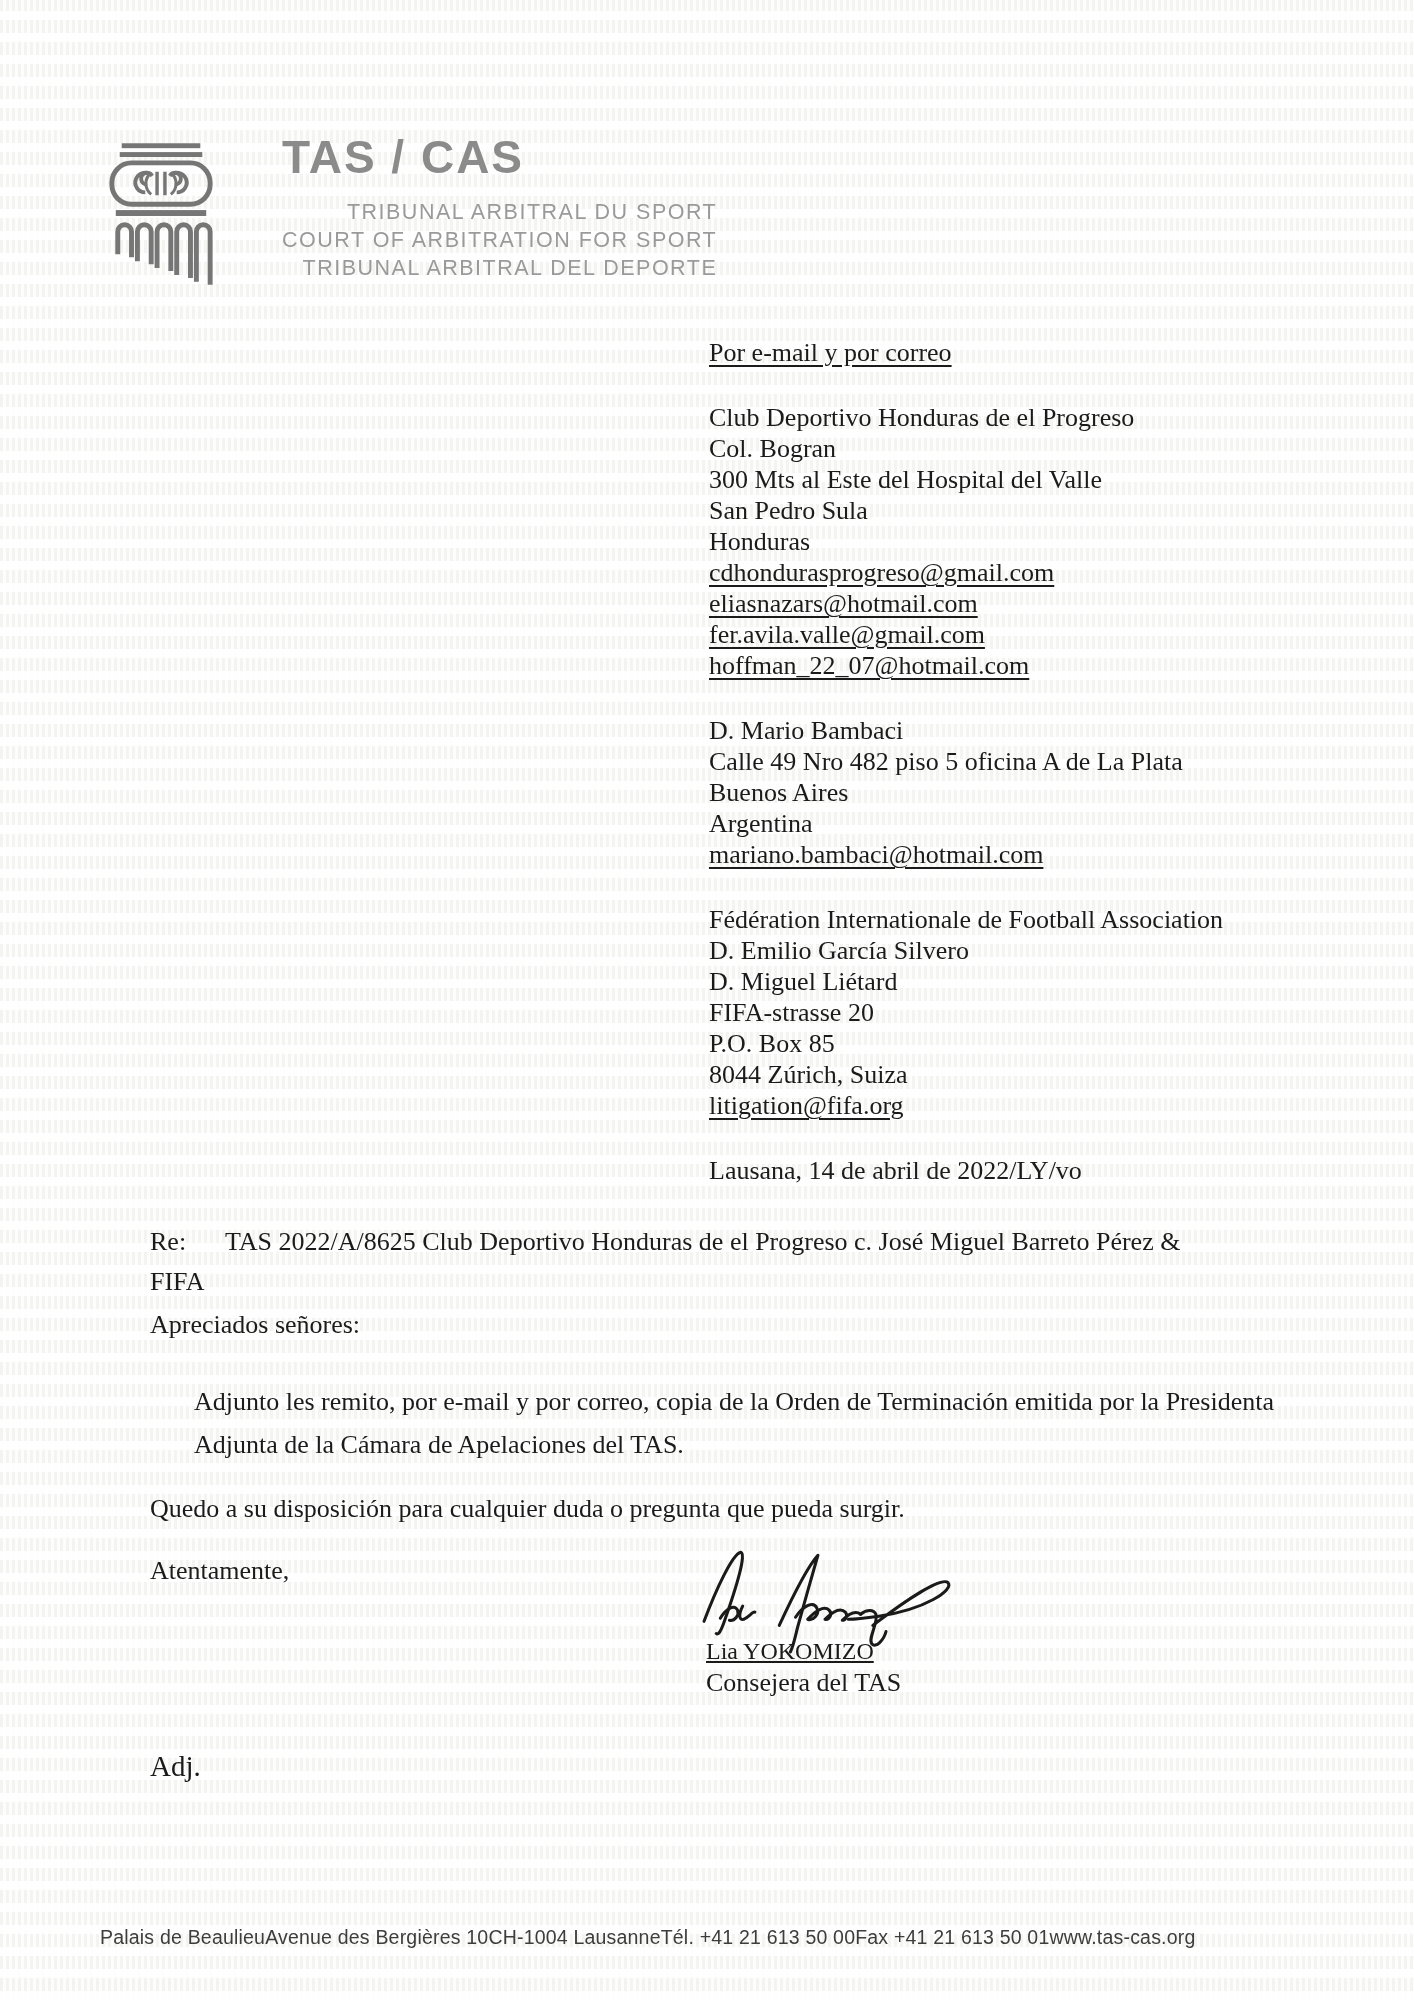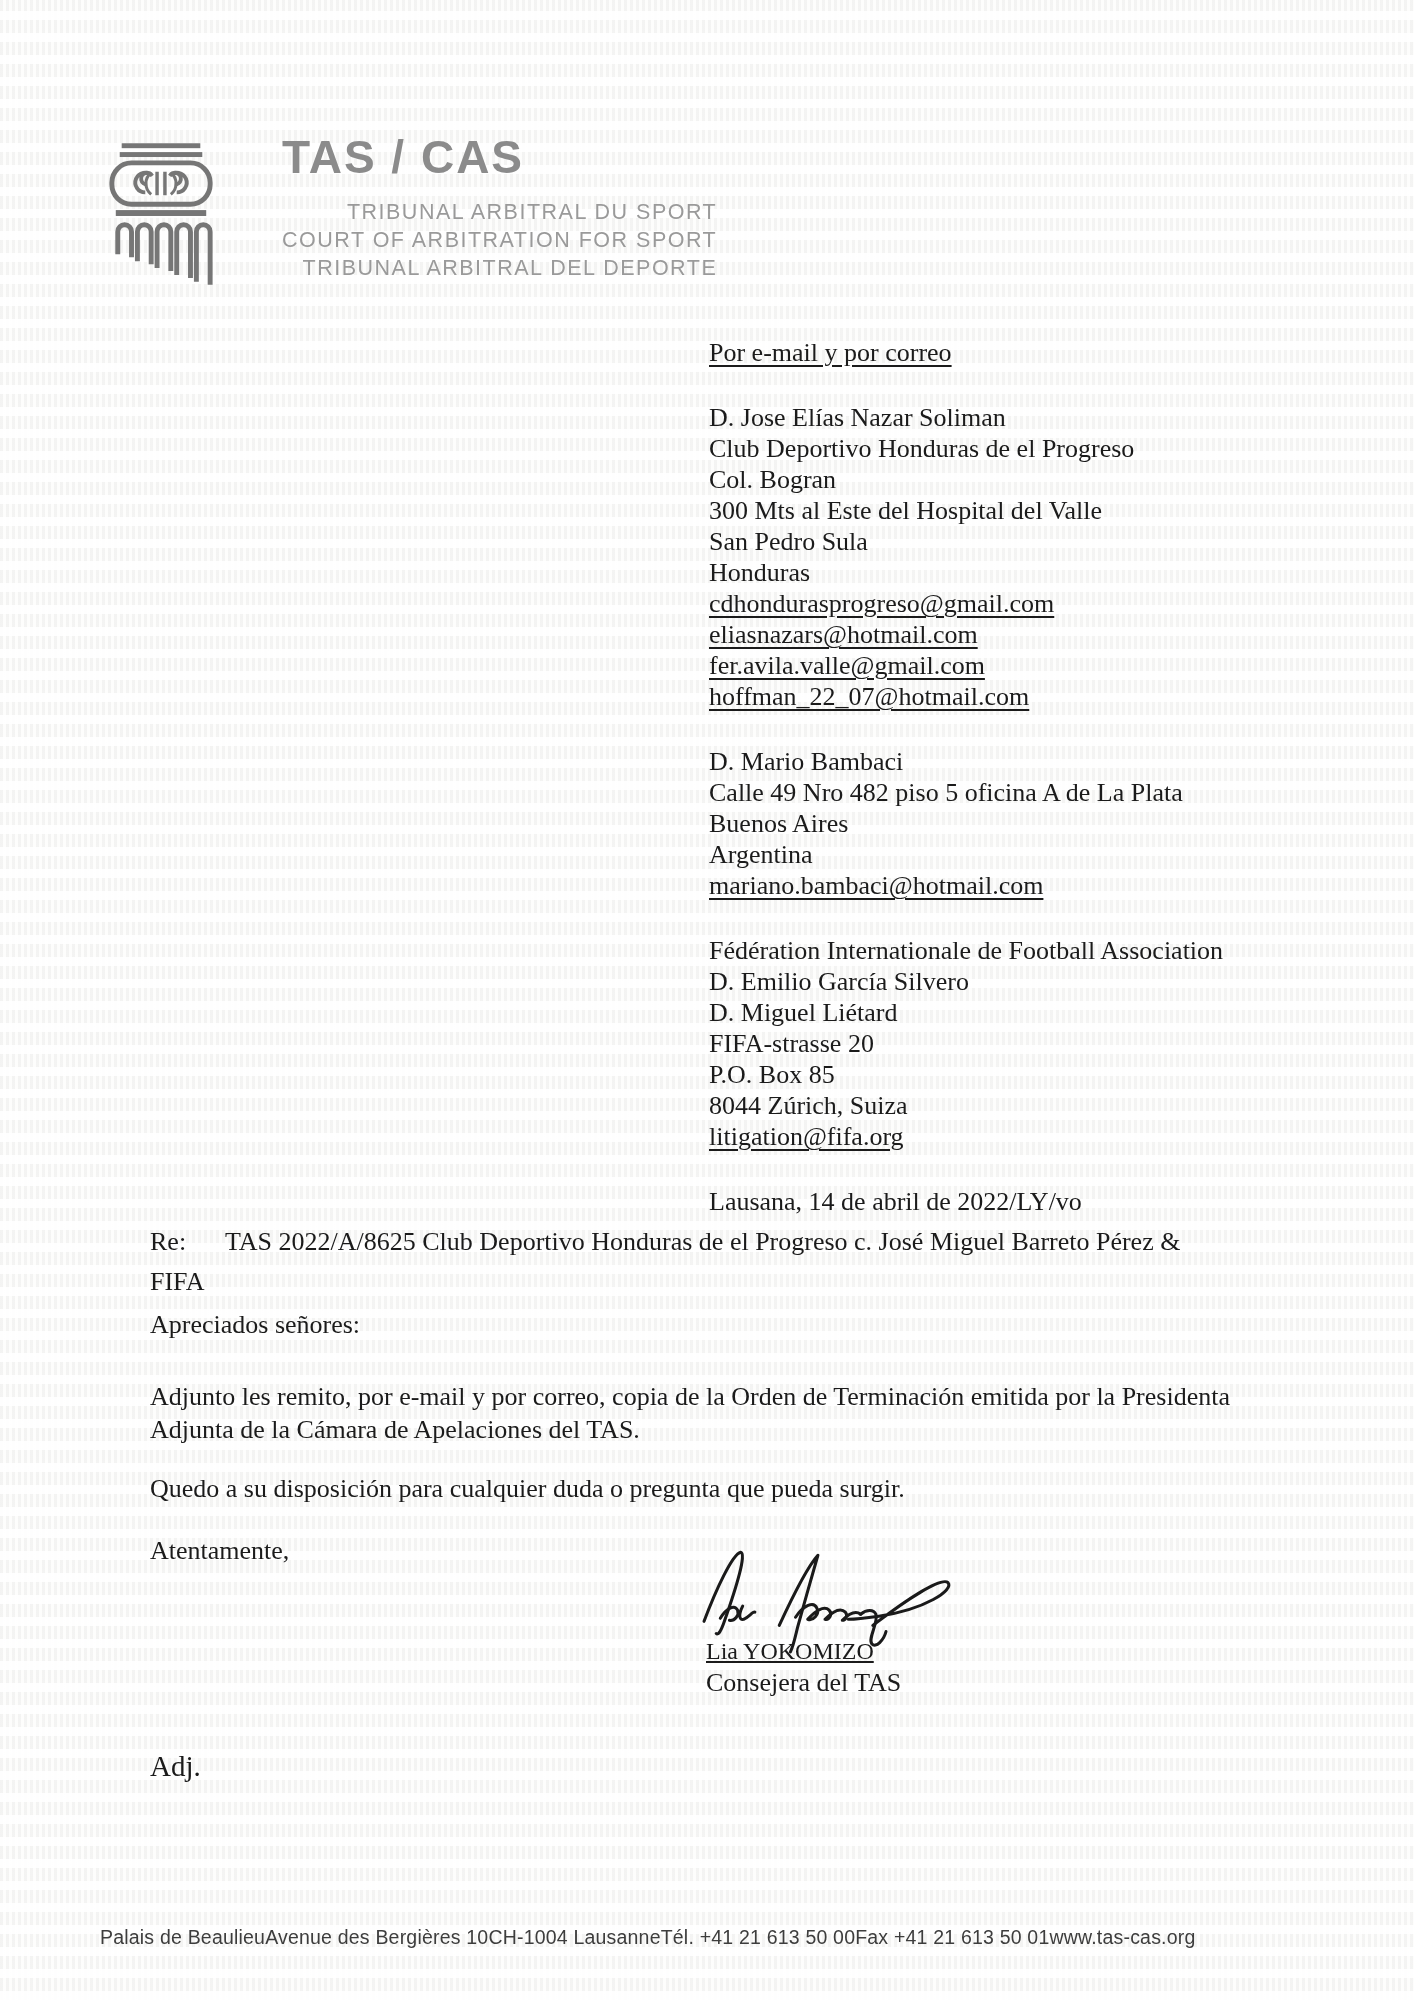--- a/index.html
+++ b/index.html
@@ -30,21 +30,21 @@
   .address-col { position:absolute; left:709px; top:337px; width:620px; font-size:26px; line-height:31px; }
   .addr-gap { height:34px; }
   .addr-line, .delivery, .dateline { white-space:nowrap; }
   .uline { text-decoration:underline; text-decoration-thickness:2px; text-underline-offset:4px; }
 
   
   .body-col { position:absolute; left:150px; top:1222px; width:1165px; font-size:26px; }
   .subject { font-weight:normal; line-height:40px; }
   .subject-label { display:inline-block; width:75px; }
   .salutation { margin-top:8px; line-height:30px; }
-  .para1 { margin-top:40px; line-height:33px; }
+  .para1 { margin-top:40px; line-height:43px;margin-left:44px; }
   .para2 { margin-top:28px; line-height:30px; }
   .closing { margin-top:32px; line-height:30px; }
 
   
   .sig-svg { position:absolute; left:690px; top:1540px; width:268px; height:122px; }
   .sig-name { position:absolute; left:706px; top:1636px; font-size:24px; line-height:31px;text-decoration:underline; }
   .sig-title { position:absolute; left:706px; top:1667px; font-size:26px; line-height:31px; }
 
   .enclosure { position:absolute; left:150px; top:1750px; font-size:29px; }
 
@@ -88,21 +88,20 @@
       <div>COURT OF ARBITRATION FOR SPORT</div>
       <div>TRIBUNAL ARBITRAL DEL DEPORTE</div>
     </div>
   </div>
 
   <div class="address-col layer">
     <div class="delivery uline">Por e-mail y por correo</div>
     <div class="addr-gap"></div>
 
     <div>
-      <div class="addr-line">D. Jose Elías Nazar Soliman</div>
       <div class="addr-line">Club Deportivo Honduras de el Progreso</div>
       <div class="addr-line">Col. Bogran</div>
       <div class="addr-line">300 Mts al Este del Hospital del Valle</div>
       <div class="addr-line">San Pedro Sula</div>
       <div class="addr-line">Honduras</div>
       <div class="addr-line uline">cdhondurasprogreso@gmail.com</div>
       <div class="addr-line uline">eliasnazars@hotmail.com</div>
       <div class="addr-line uline">fer.avila.valle@gmail.com</div>
       <div class="addr-line uline">hoffman_22_07@hotmail.com</div>
     </div>

